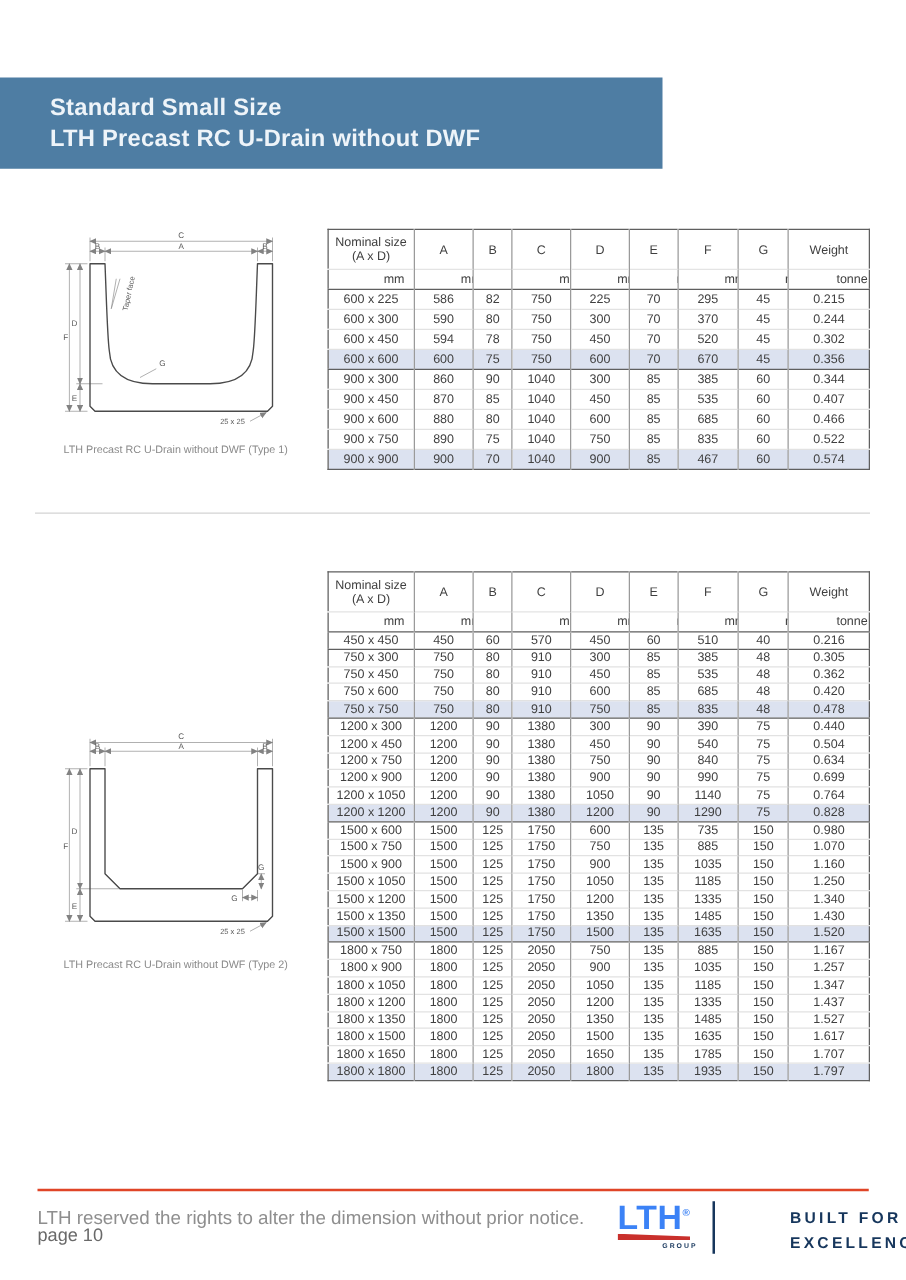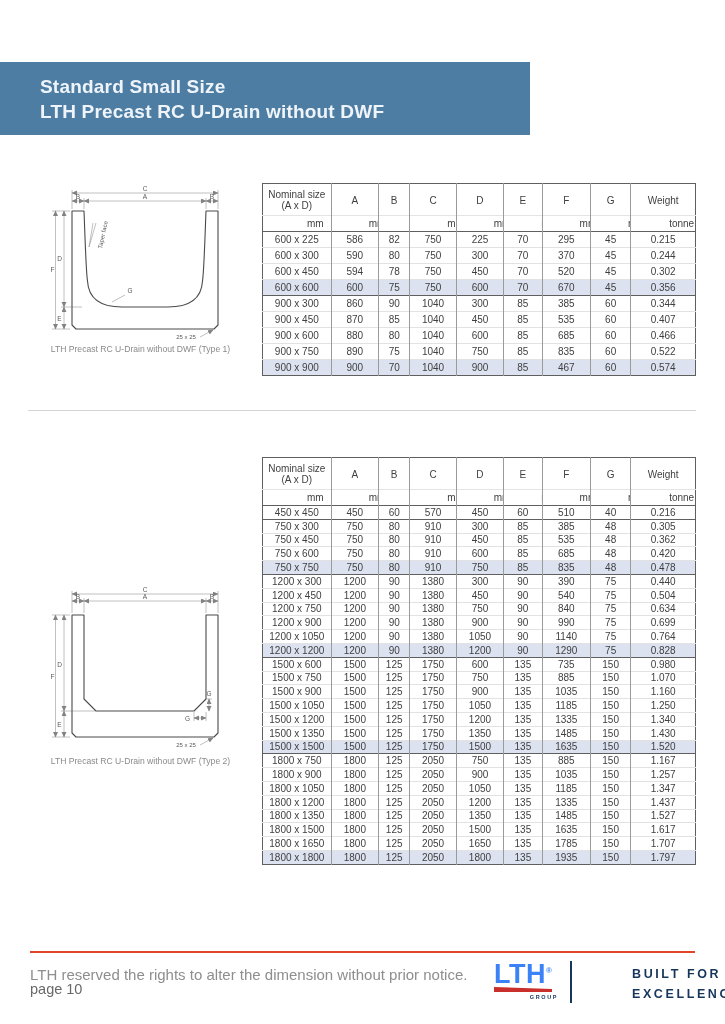--- a/index.html
+++ b/index.html
@@ -11,21 +11,21 @@
                 background:#4e7da3; box-sizing:border-box; padding-left:40px;
                 display:flex; flex-direction:column; justify-content:center; }
   .title-band .tl { font-size:19px; font-weight:bold; color:#eef4f9;
                     line-height:25px; letter-spacing:0.2px; }
 
   
   .diagram { position:absolute; width:185px; }
   .diagram1 { left:48px; top:181px; }
   .diagram2 { left:48px; top:585px; }
   .diagram svg { display:block; }
-  .caption { margin-top:1px; text-align:center; font-size:8.6px; color:#8a8a8a;
+  .caption { margin-top:11px; text-align:center; font-size:8.6px; color:#8a8a8a;
              white-space:nowrap; }
   .dimtxt { font-size:6.5px; fill:#5a5a5a; }
   .smalltxt { font-size:6px; fill:#5a5a5a; }
   .dimline { stroke:#8c8c8c; stroke-width:0.55; fill:none; }
   .shape { stroke:#4a4a4a; stroke-width:1.1; fill:none; stroke-linejoin:round; }
 
   
   .spec-table { position:absolute; left:262px; width:434px; border-collapse:collapse;
                 table-layout:fixed; color:#3f3f3f; text-align:center;
                 border:1.2px solid #5f5f5f; background:#ffffff; }

